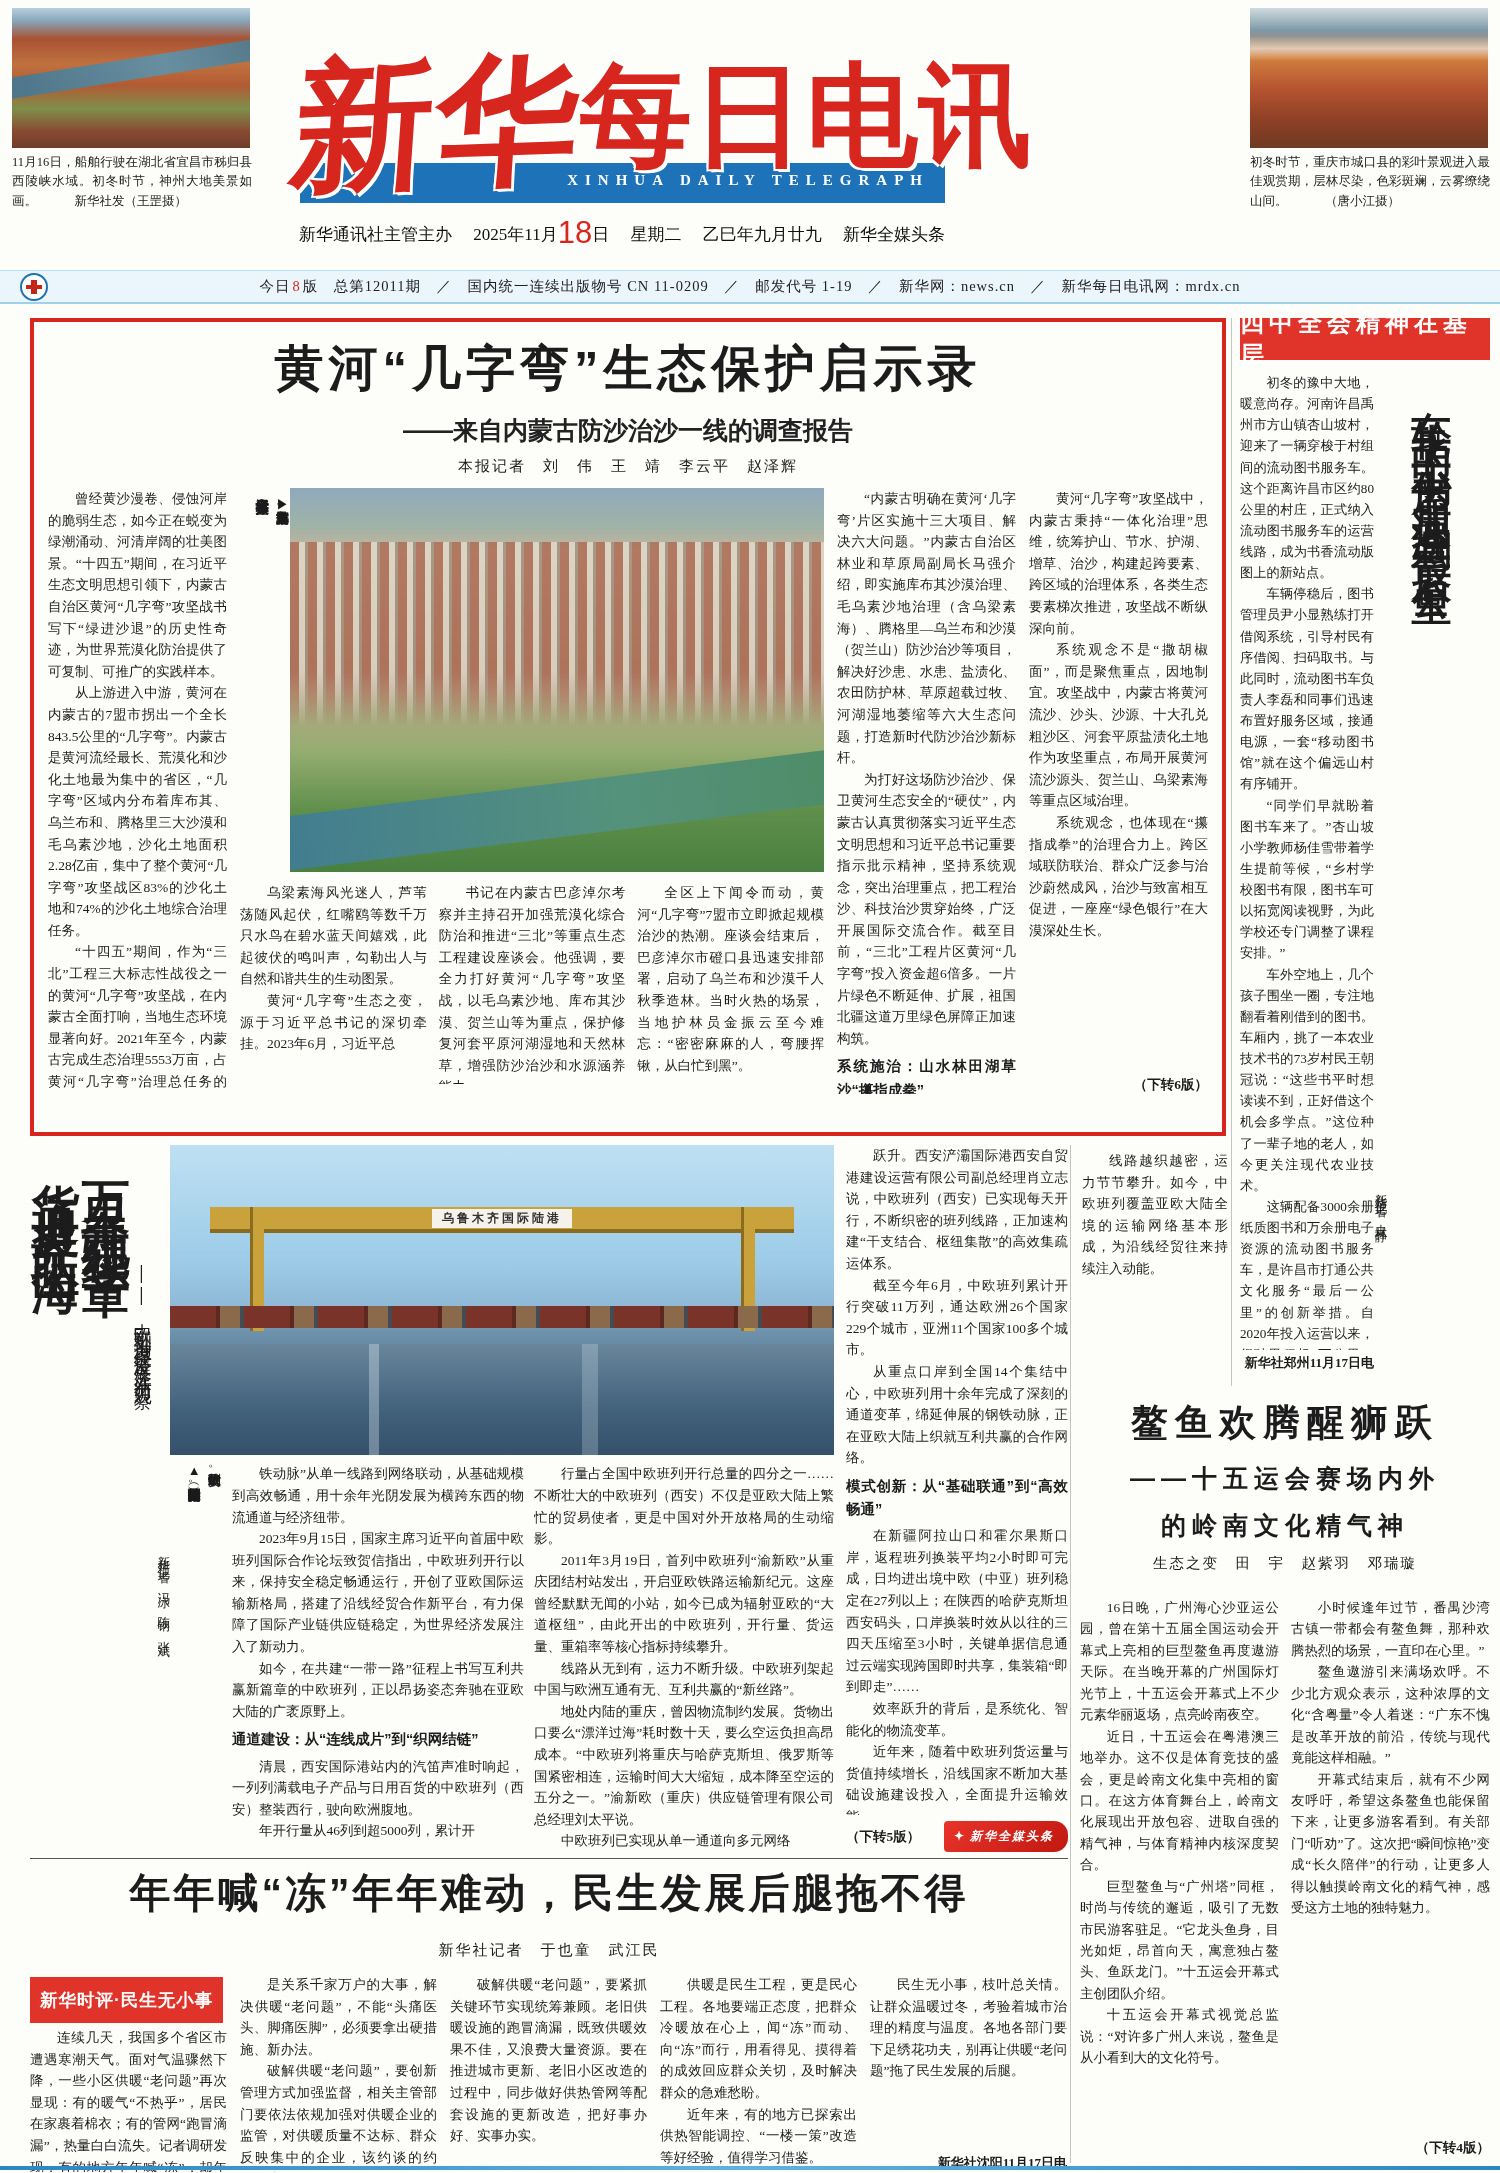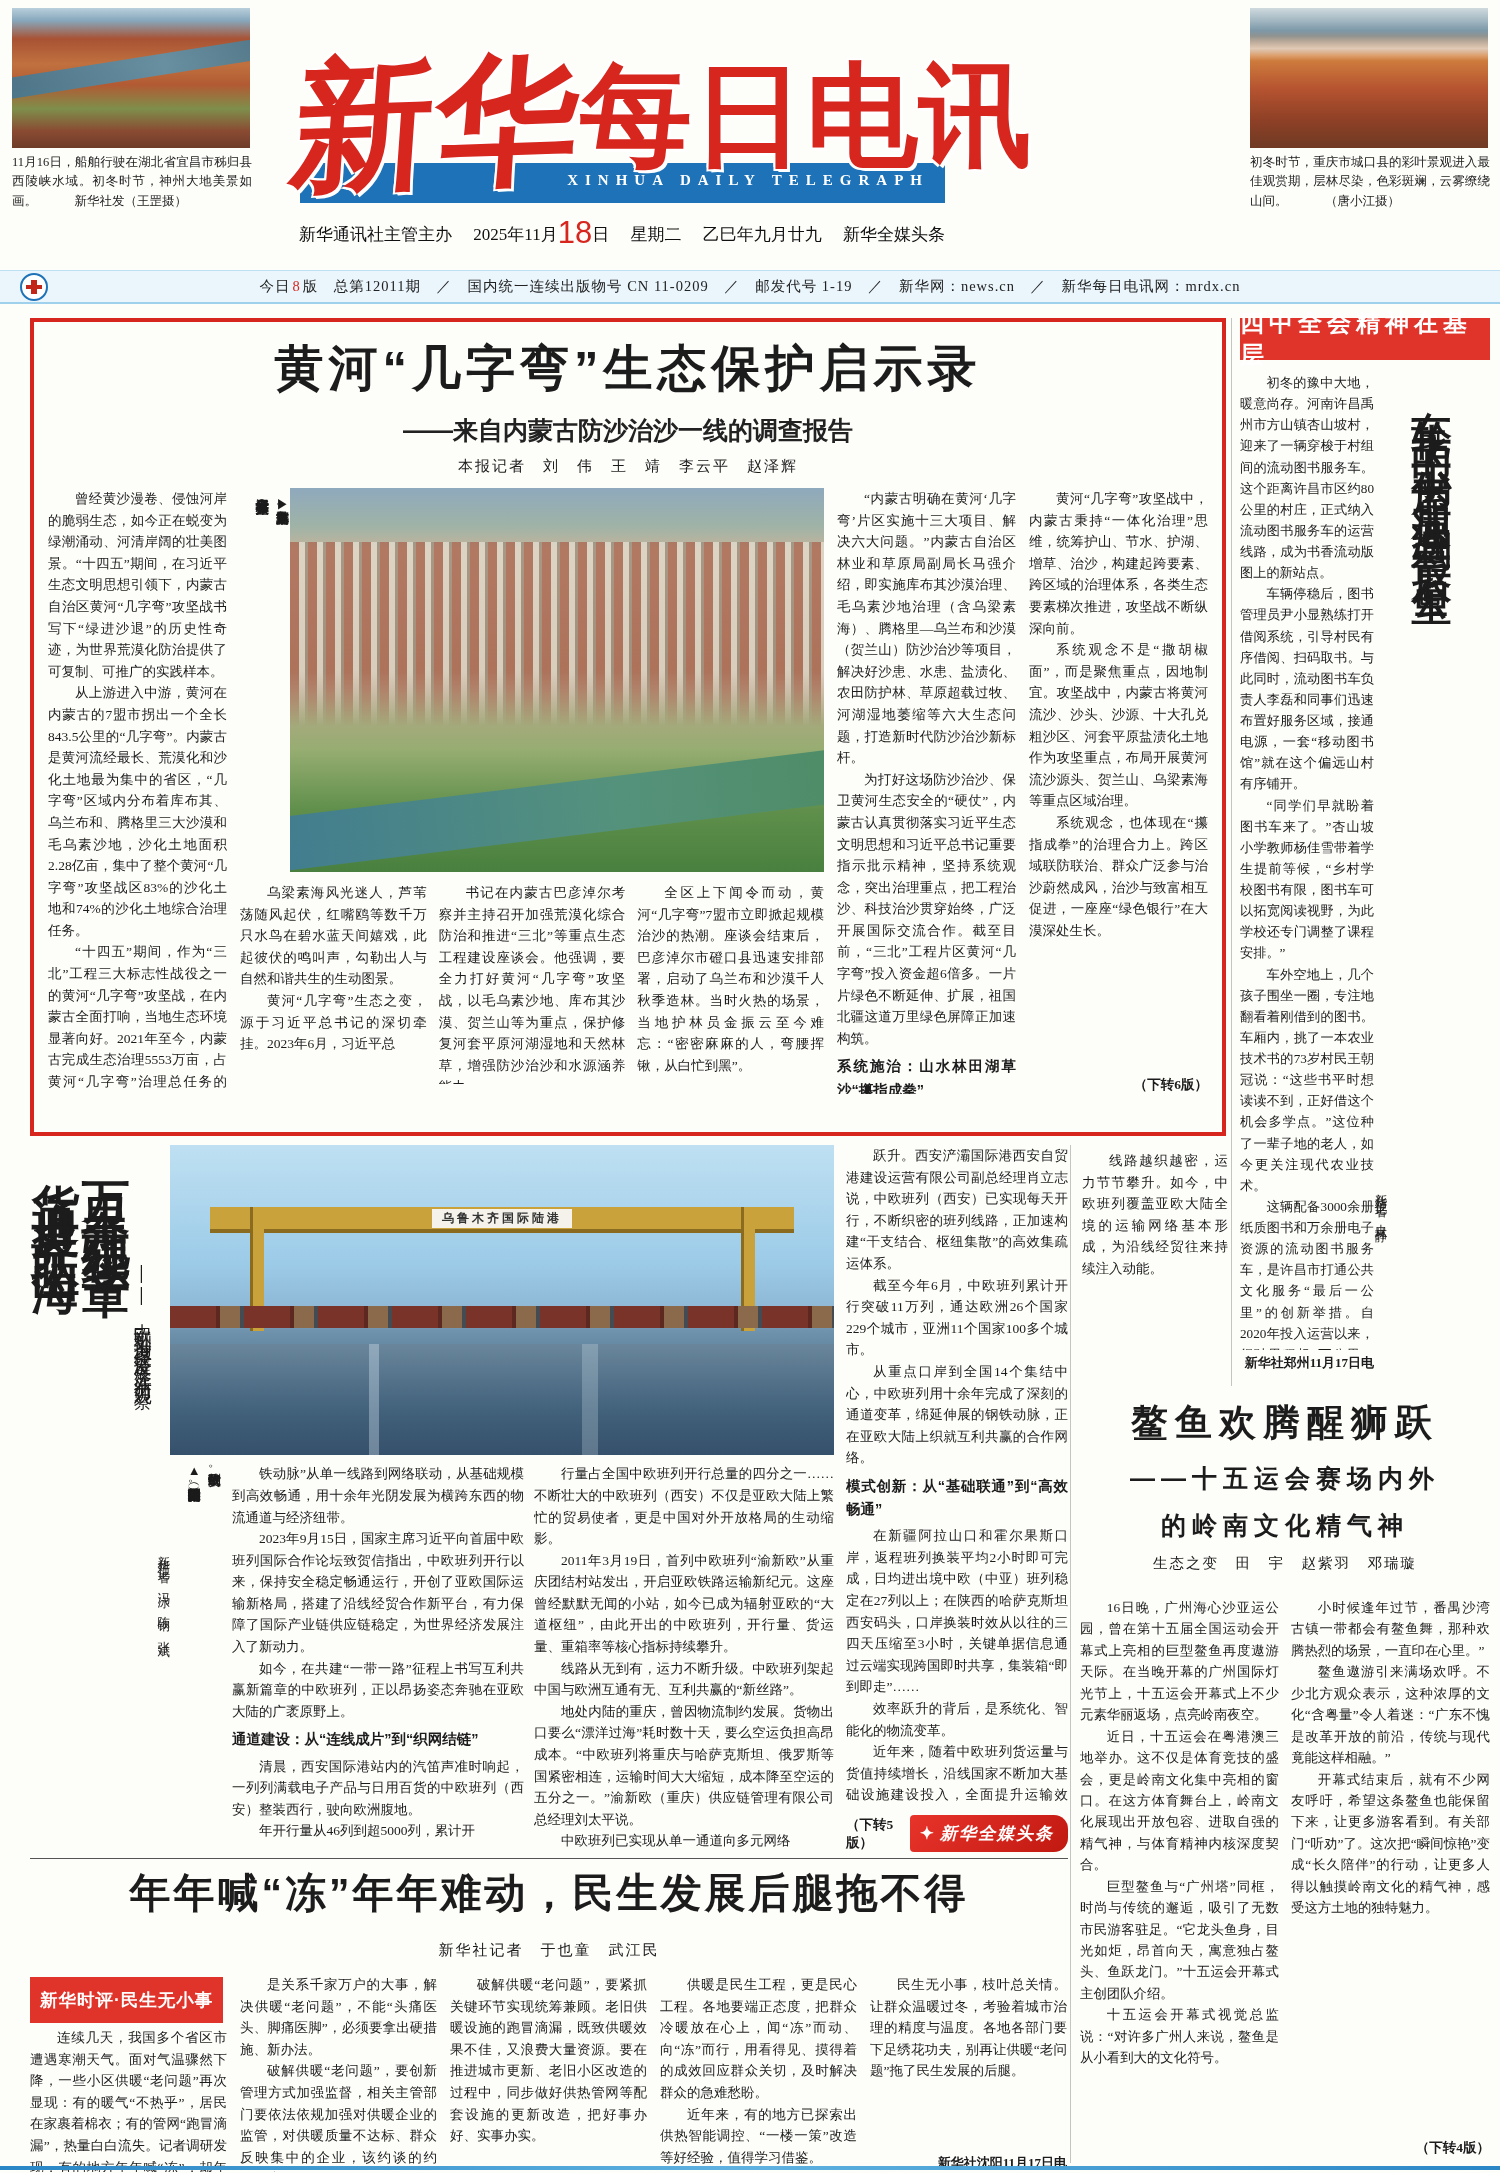--- a/index.html
+++ b/index.html
@@ -109,21 +109,21 @@
      background:linear-gradient(180deg,#69869c,#42617b 60%,#35506a 100%); }
   .wet:before { content:""; position:absolute; left:30%; top:0; width:10px; height:100%; background:rgba(220,235,245,.35); }
   .wet:after { content:""; position:absolute; left:62%; top:0; width:16px; height:100%; background:rgba(220,235,245,.25); }
   .pw-bottom { display:flex; gap:10px; margin-top:8px; flex:1; }
   .pw-caps { width:52px; display:flex; justify-content:flex-end; gap:4px; }
   .u1 { width:292px; } .u2 { width:300px; }
   .mcolB { width:222px; display:flex; flex-direction:column; }
   .mcolB .col { flex:1; }
   .bfoot { display:flex; align-items:center; justify-content:space-between; margin-top:6px; }
   .badge-headline { background:linear-gradient(135deg,#e8342b,#c01810); color:#fff; font-style:italic;
-     font-family:"Liberation Sans",sans-serif; font-weight:bold; font-size:17px; letter-spacing:2px;
+     font-family:"Liberation Sans",sans-serif; font-weight:bold; font-size:12px; letter-spacing:2px;
      padding:7px 14px 7px 10px; border-radius:4px 14px 14px 4px; white-space:nowrap; }
   .badge-headline .sp { font-style:normal; margin-right:4px; }
   .mcolC { position:absolute; left:1052px; top:5px; width:146px; height:240px; }
 
   
   .aoyu { position:absolute; left:1080px; top:1398px; width:410px; height:765px; }
   .ao-title { text-align:center; font-family:"Liberation Sans",sans-serif; font-weight:bold; font-size:37px; letter-spacing:7px; }
   .ao-sub { text-align:center; font-family:"Liberation Sans",sans-serif; font-weight:bold; font-size:25px; letter-spacing:6px; margin-top:14px; }
   .ao-by { text-align:center; font-size:14.5px; margin-top:12px; letter-spacing:2px; }
   .ao-cols { display:flex; gap:12px; margin-top:24px; height:560px; }

